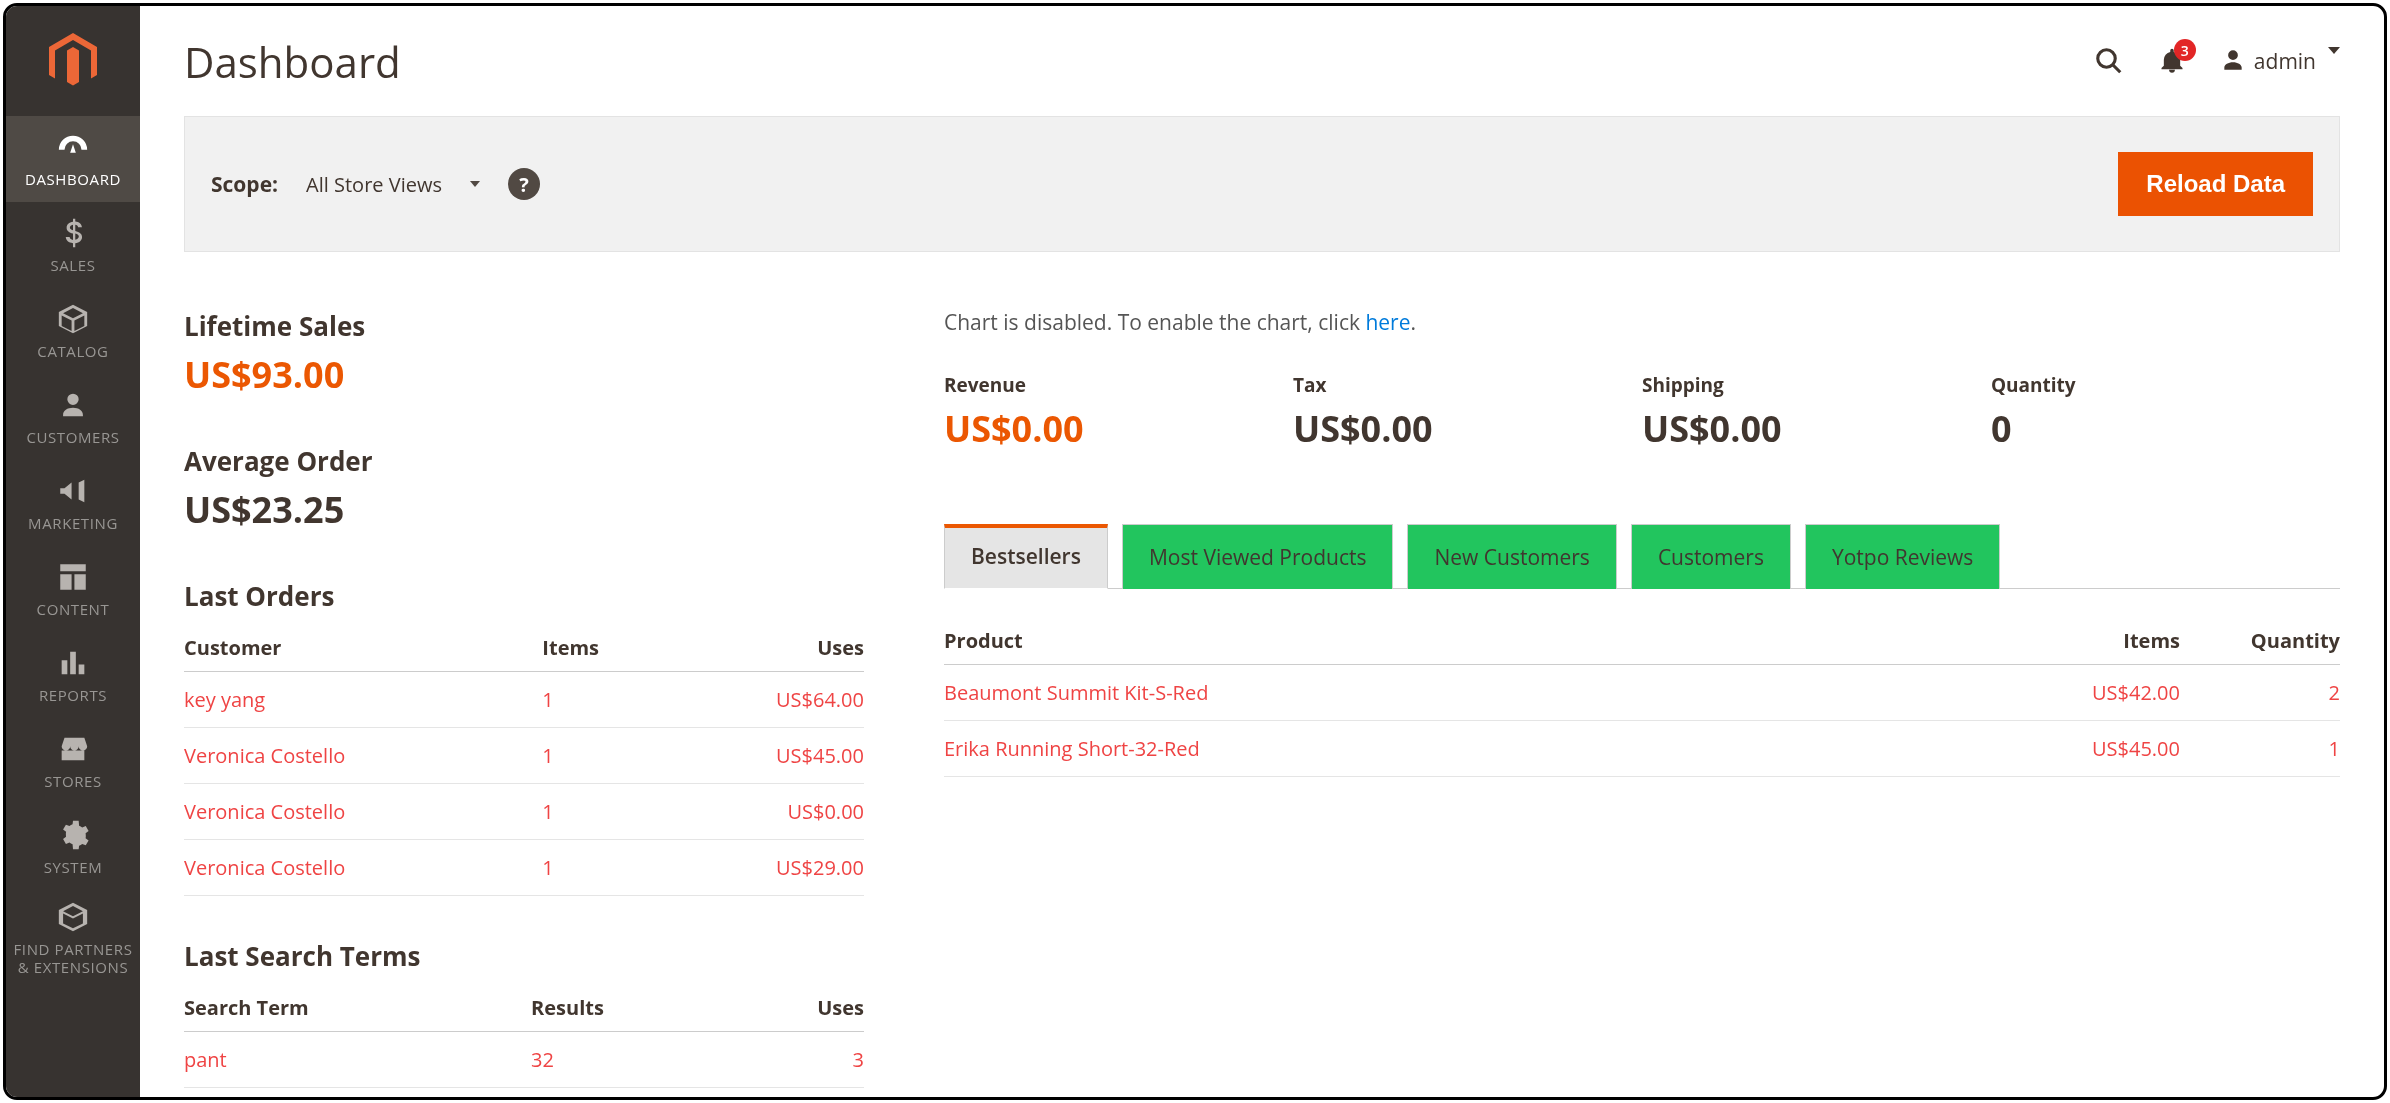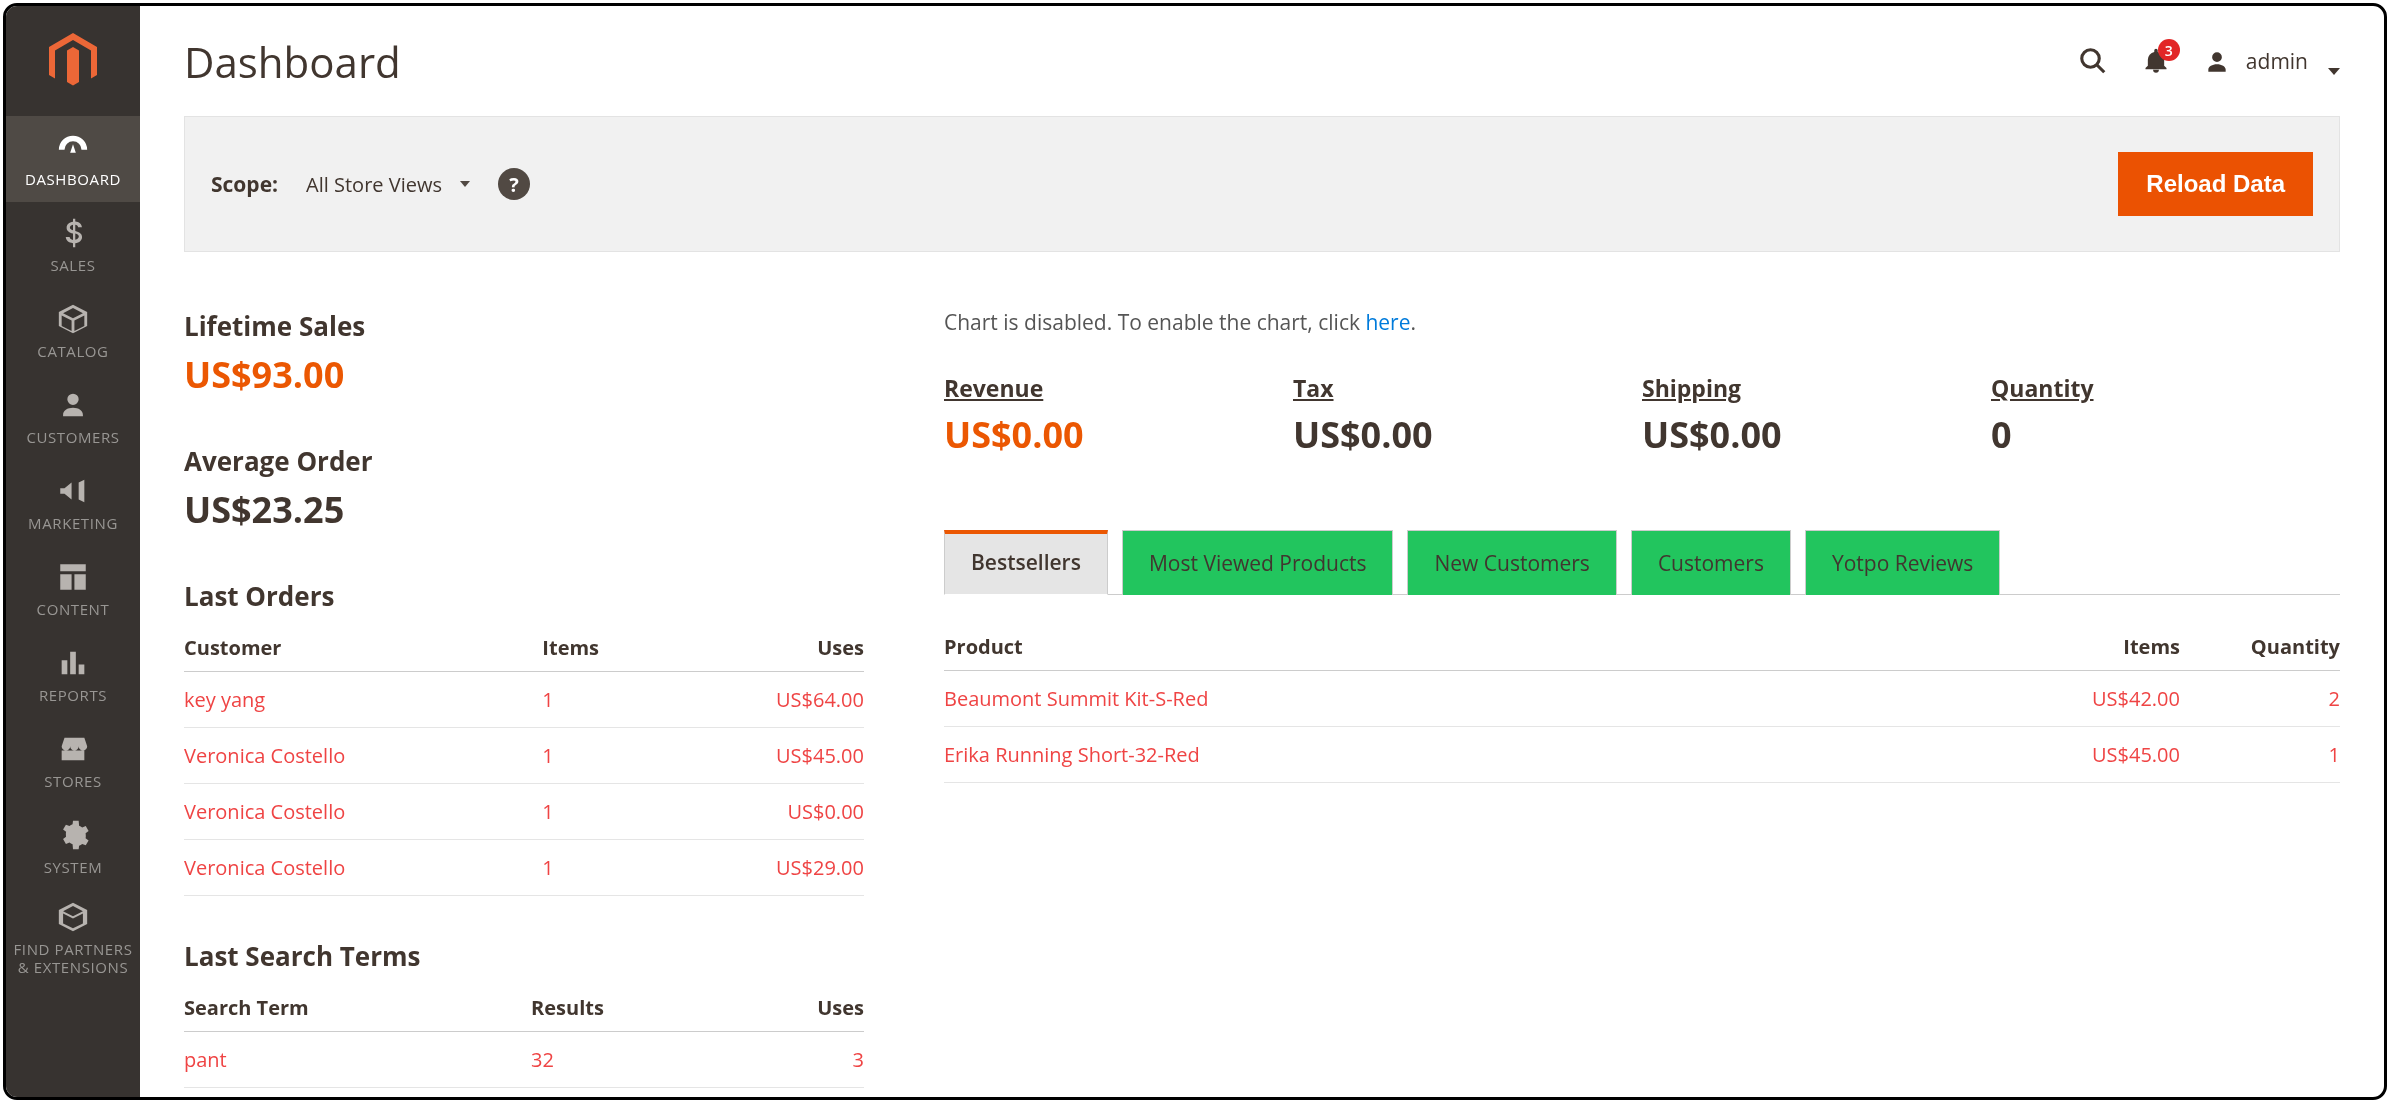--- a/index.html
+++ b/index.html
@@ -99,22 +99,22 @@
     font-weight: 600;
     border-radius: 50%;
     width: 22px;
     height: 22px;
     display: flex;
     align-items: center;
     justify-content: center;
   }
   .user-menu {
     display: flex;
-    align-items: flex-end;
-    gap: 16px;
+    align-items: flex-start;
+    gap: 8px;
     color: #41362f;
     font-size: 21px;
     cursor: pointer;
   }
   .caret-down {
     width: 0; height: 0;
     border-left: 6px solid transparent;
     border-right: 6px solid transparent;
     border-top: 7px solid #41362f;
     margin-left: 4px;
@@ -139,21 +139,21 @@
     font-weight: 700;
     font-size: 21px;
     color: #41362f;
     margin-right: 28px;
   }
   .scope-select {
     font-size: 20px;
     color: #41362f;
     display: flex;
     align-items: center;
-    gap: 14px;
+    gap: 24px;
     cursor: pointer;
     margin-right: 28px;
   }
   .help-icon {
     width: 32px; height: 32px;
     background: #514943;
     color: #fff;
     border-radius: 50%;
     display: flex;
     align-items: center;
@@ -226,25 +226,24 @@
   .chart-msg a { color: #007bdb; cursor: pointer; text-decoration: none; }
   .stats-row {
     display: flex;
     gap: 0;
     margin-bottom: 70px;
   }
   .stat {
     flex: 1;
   }
   .stat-label {
-    font-size: 23px;
+    font-size: 19px;
     font-weight: 700;
     color: #41362f;
     margin-bottom: 6px;
-    text-decoration: underline;
   }
   .stat-value {
     font-size: 36px;
     font-weight: 700;
     color: #41362f;
   }
   .stat-value.orange { color: #eb5702; }
   
   .tabs {
     display: flex;

